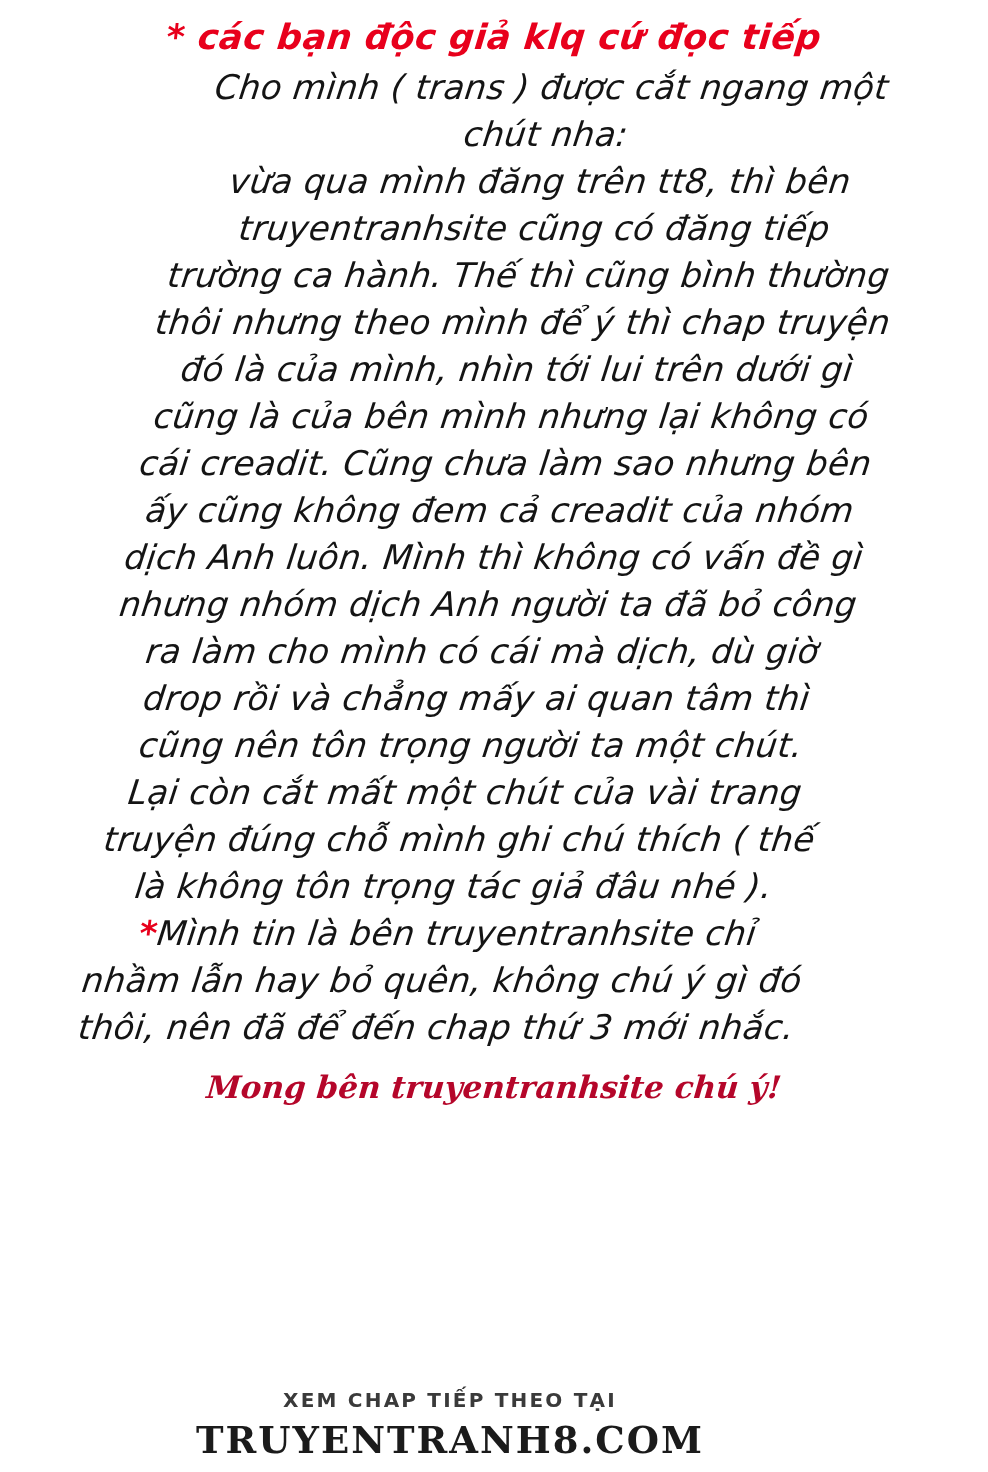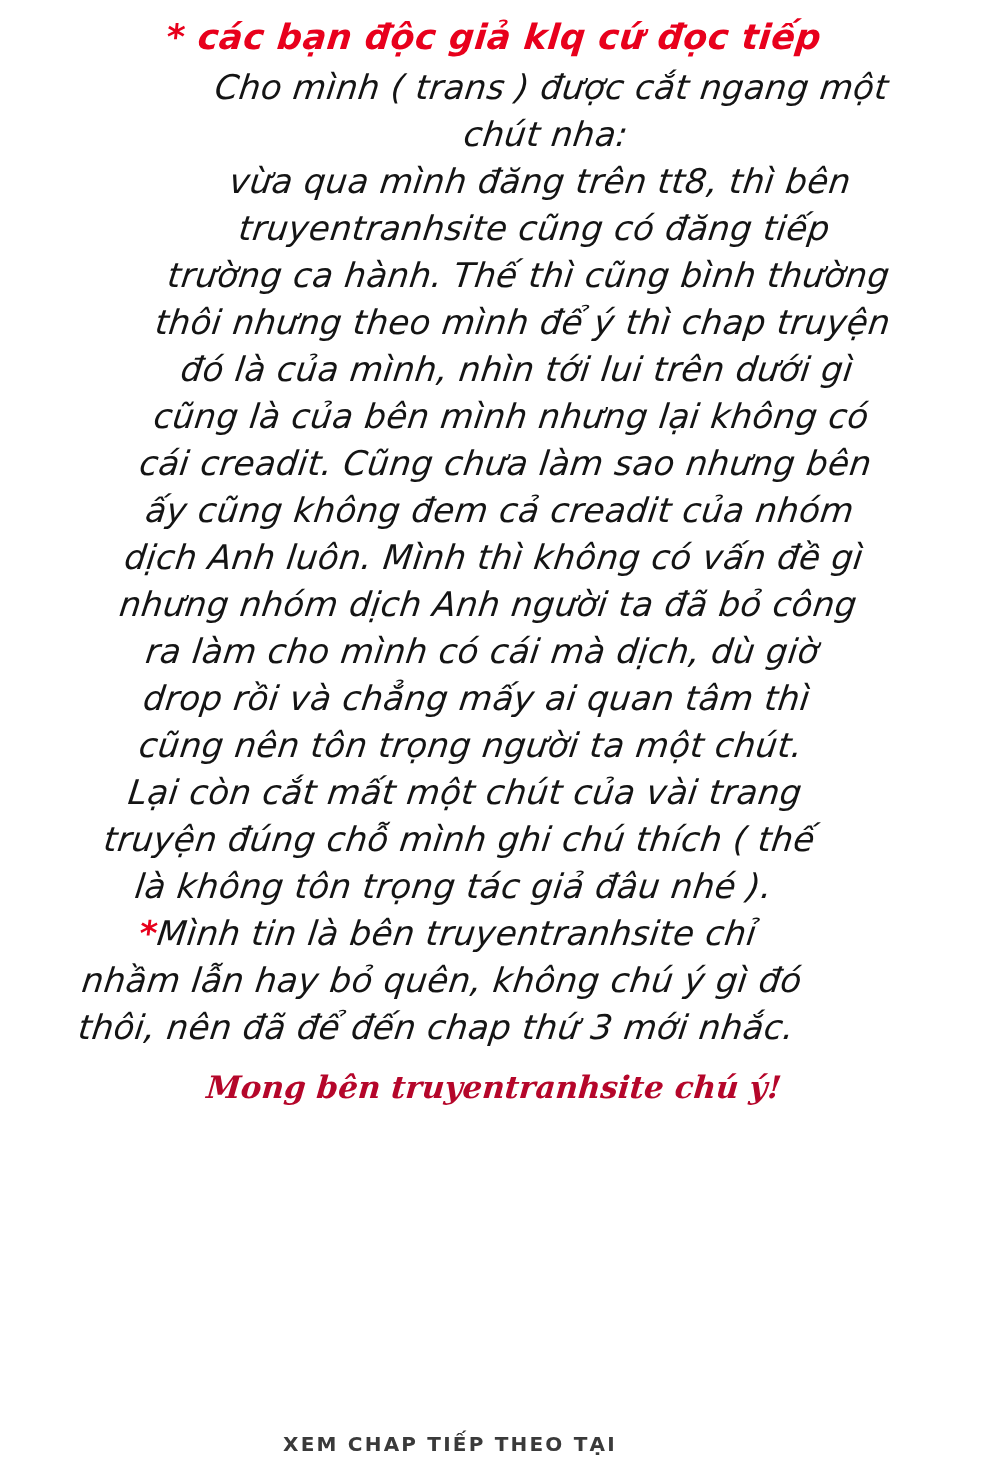--- a/index.html
+++ b/index.html
@@ -119,15 +119,16 @@
       <p><span class="star">*</span><span>Mình tin là bên truyentranhsite  chỉ</span></p>
       <p>nhầm lẫn hay bỏ quên, không chú ý gì đó</p>
       <p>thôi, nên đã để đến chap thứ 3 mới nhắc.</p>
     </div>
 
     <div class="closing">Mong bên truyentranhsite chú ý!</div>
   </div>
 
   <div class="footer">
     <div class="footer-top">XEM CHAP TIẾP THEO TẠI</div>
+    <div class="footer-brand">TRUYENTRANH8.COM</div>
   </div>
 
 </div>
 
 </body></html>

